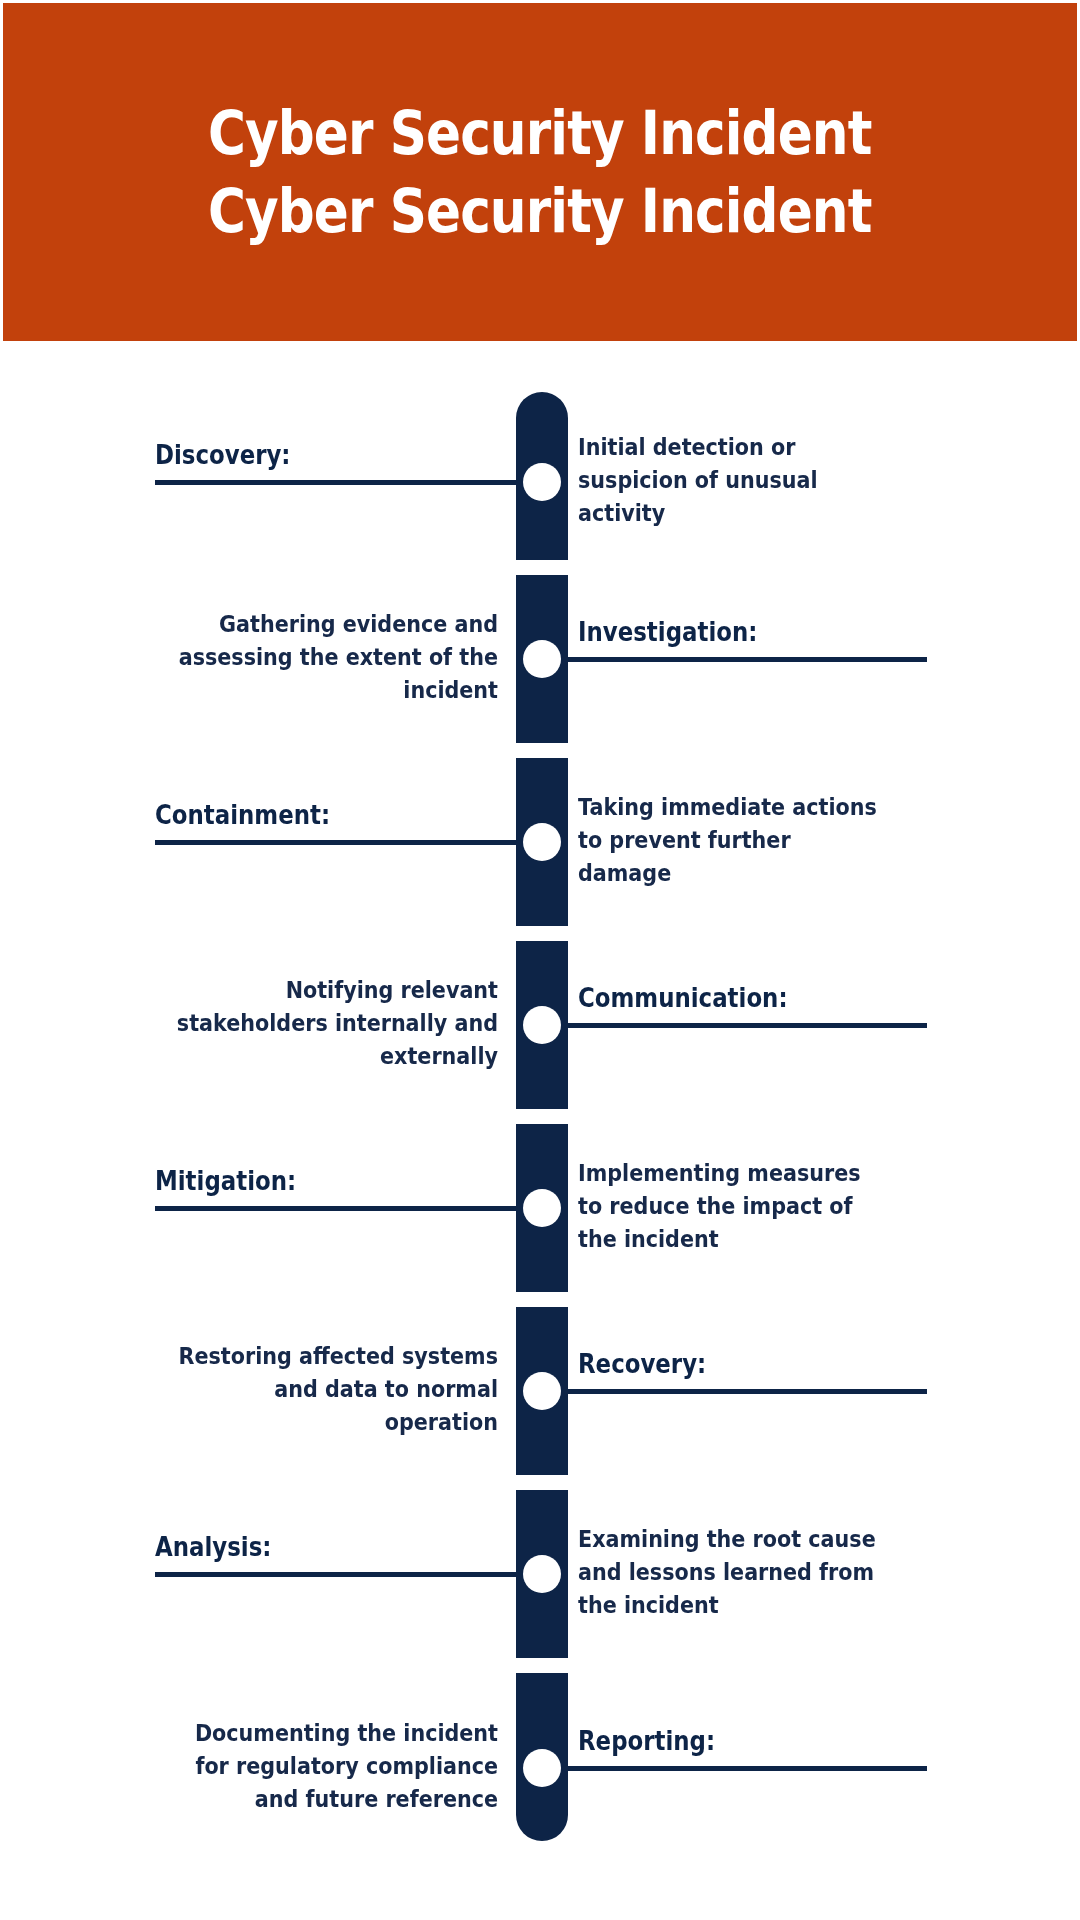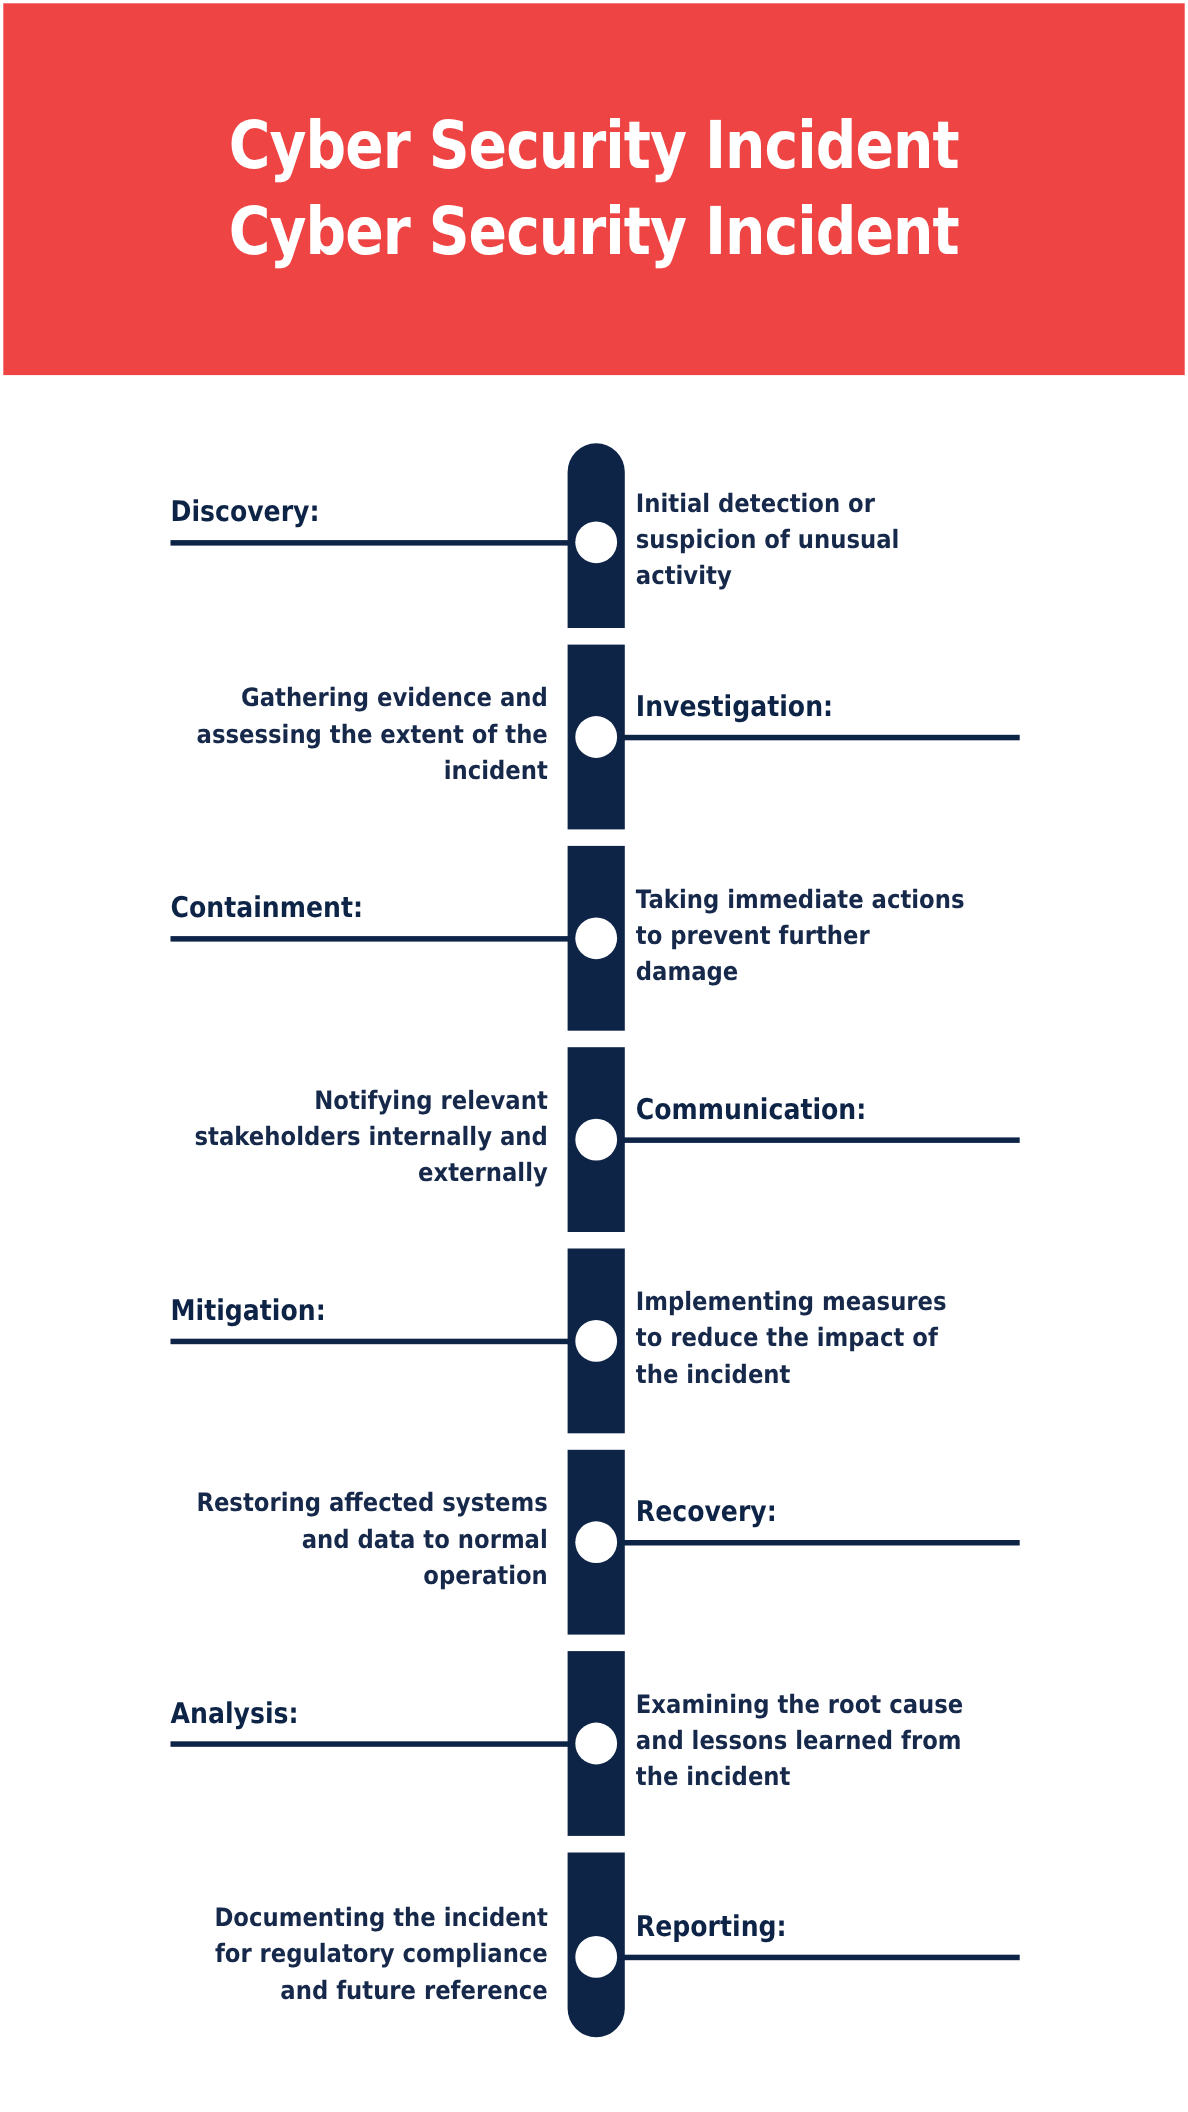--- a/index.html
+++ b/index.html
@@ -21,21 +21,21 @@
     background: #ffffff;
   }
 
   
   .header {
     position: absolute;
     left: 3px;
     top: 3px;
     width: 1074px;
     height: 338px;
-    background: #ef4444;
+    background: #c2410c;
     display: flex;
     flex-direction: column;
     align-items: center;
     justify-content: center;
   }
   .header-title {
     color: #ffffff;
     font-family: "DejaVu Sans", sans-serif;
     font-weight: bold;
     font-size: 60px;
@@ -43,21 +43,21 @@
     letter-spacing: -1px;
     transform: scaleX(0.86);
     white-space: nowrap;
     text-align: center;
   }
 
   
   .timeline {
     position: absolute;
     left: 0;
-    top: 352px;
+    top: 341px;
     width: 1080px;
     height: 1238px;
   }
 
   
   .spine {
     position: absolute;
     left: 516px;
     top: 51px;
     width: 52px;

